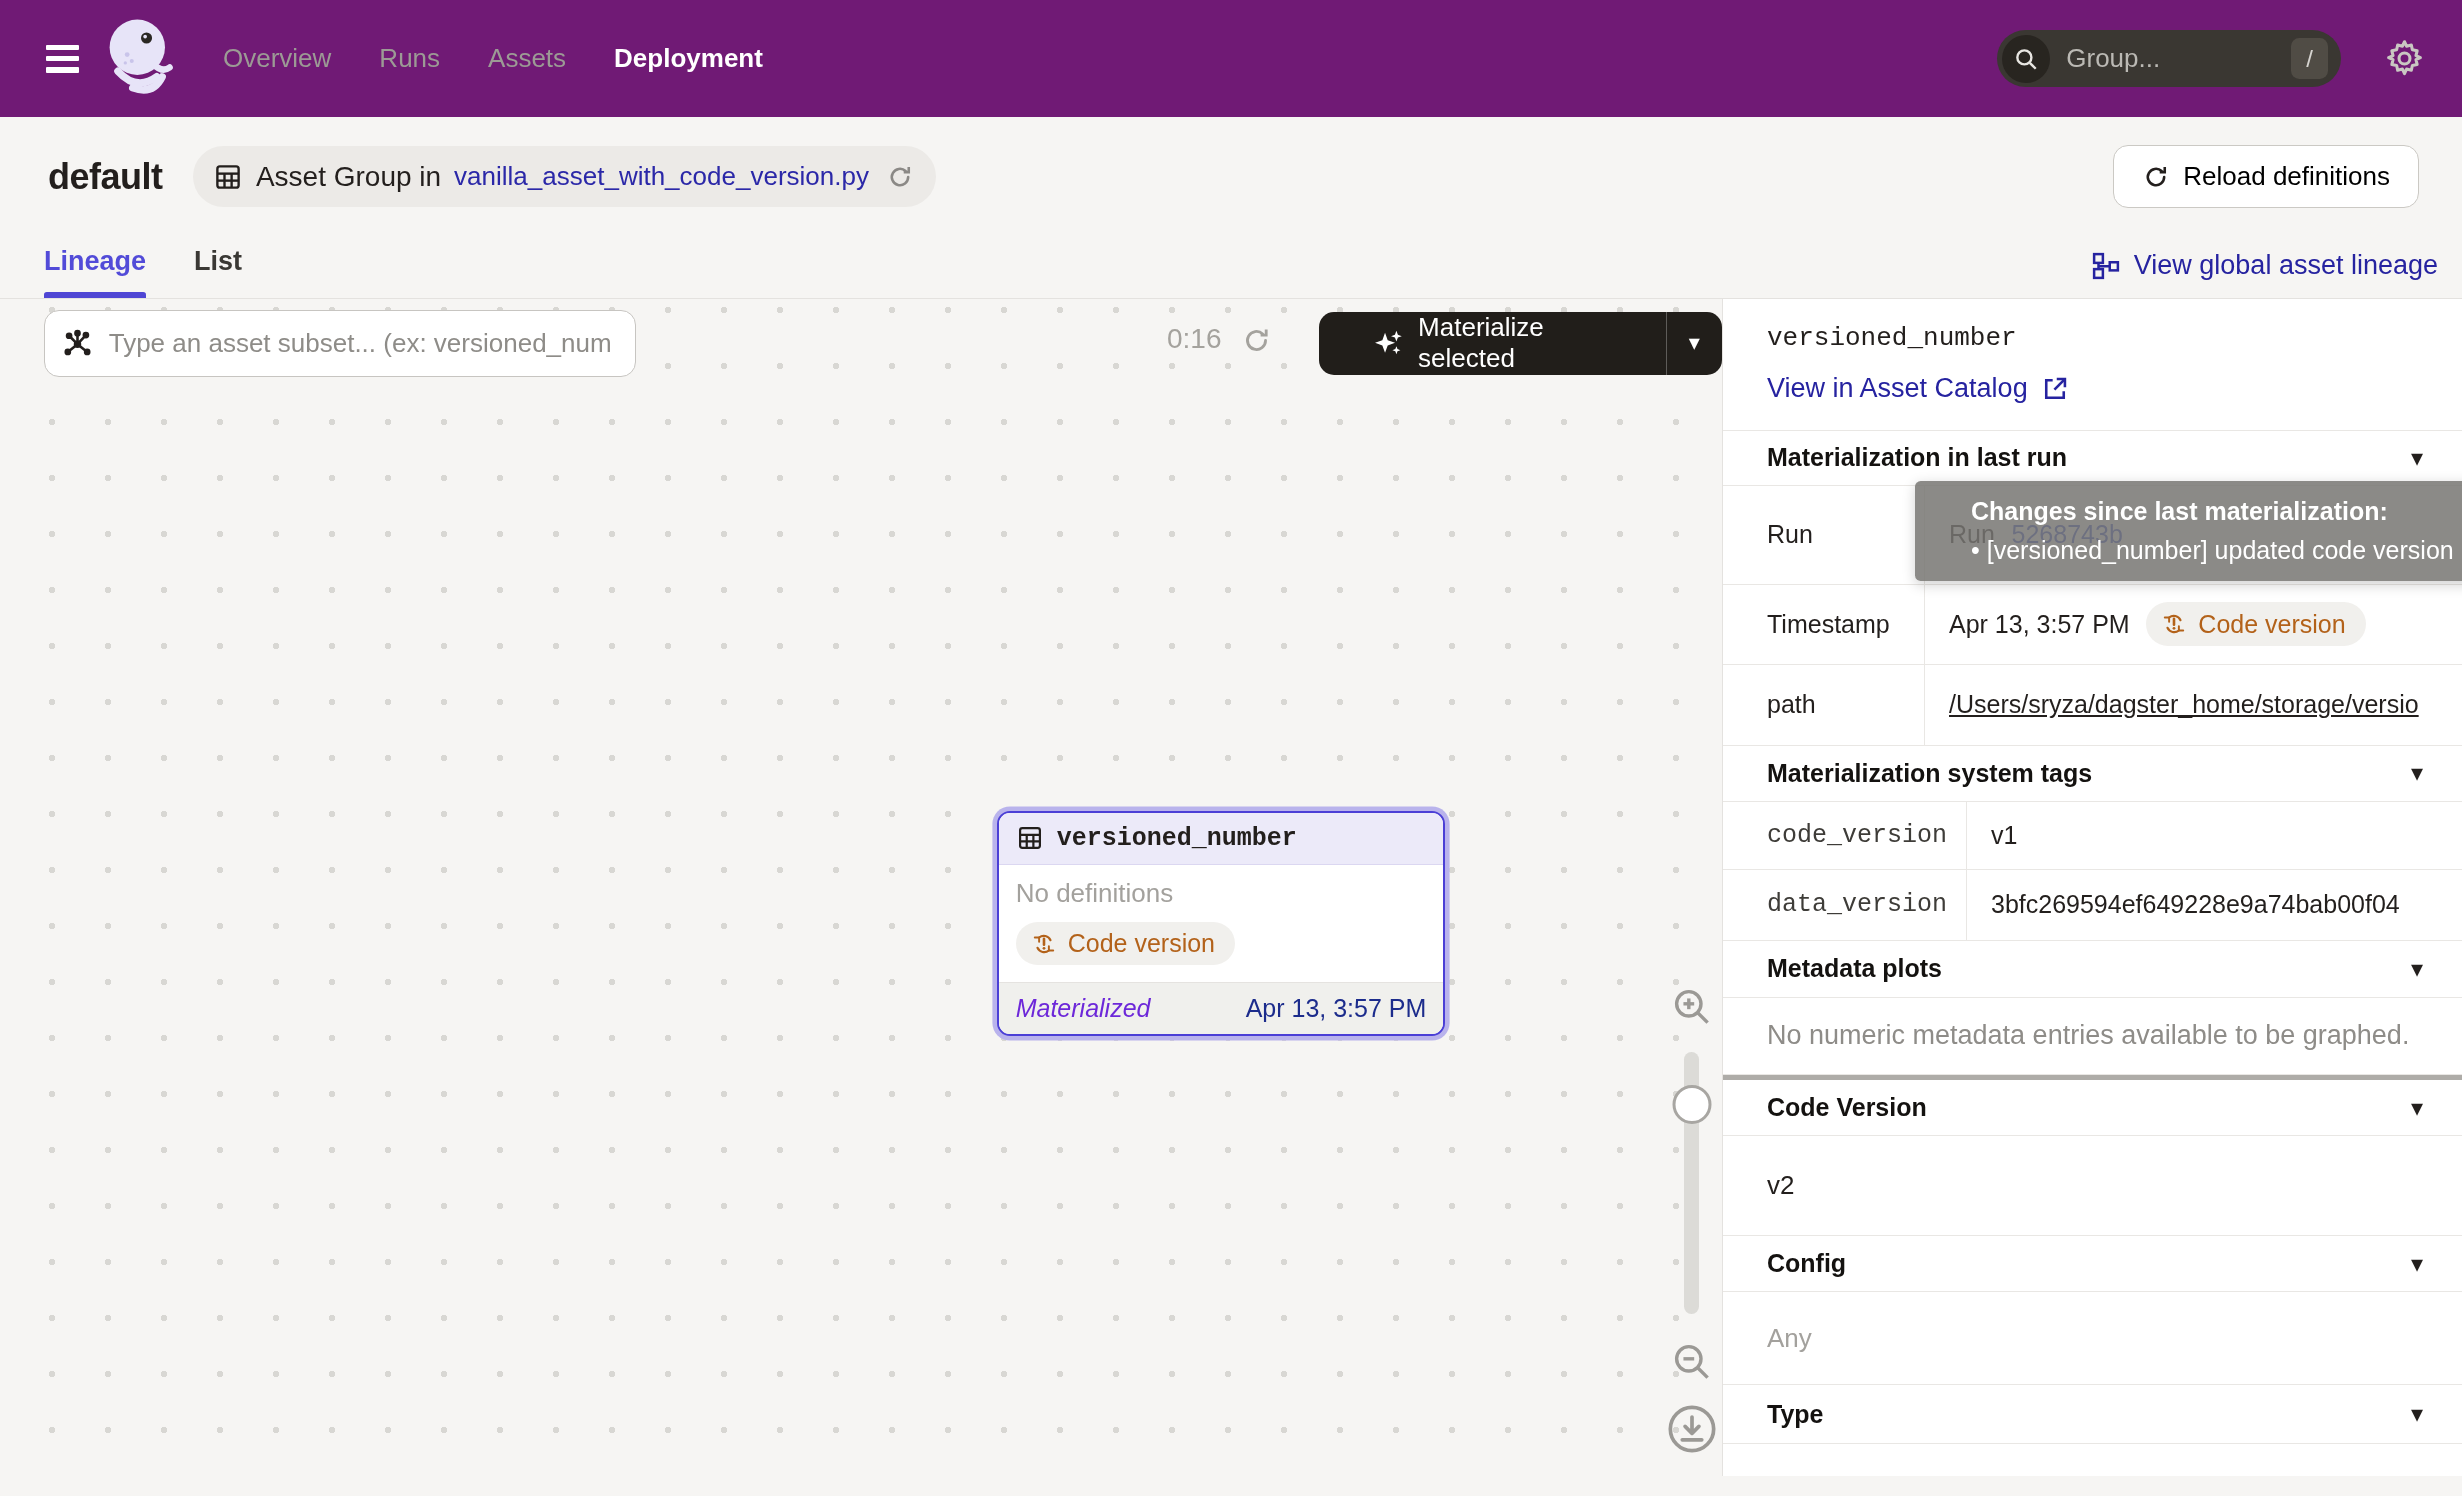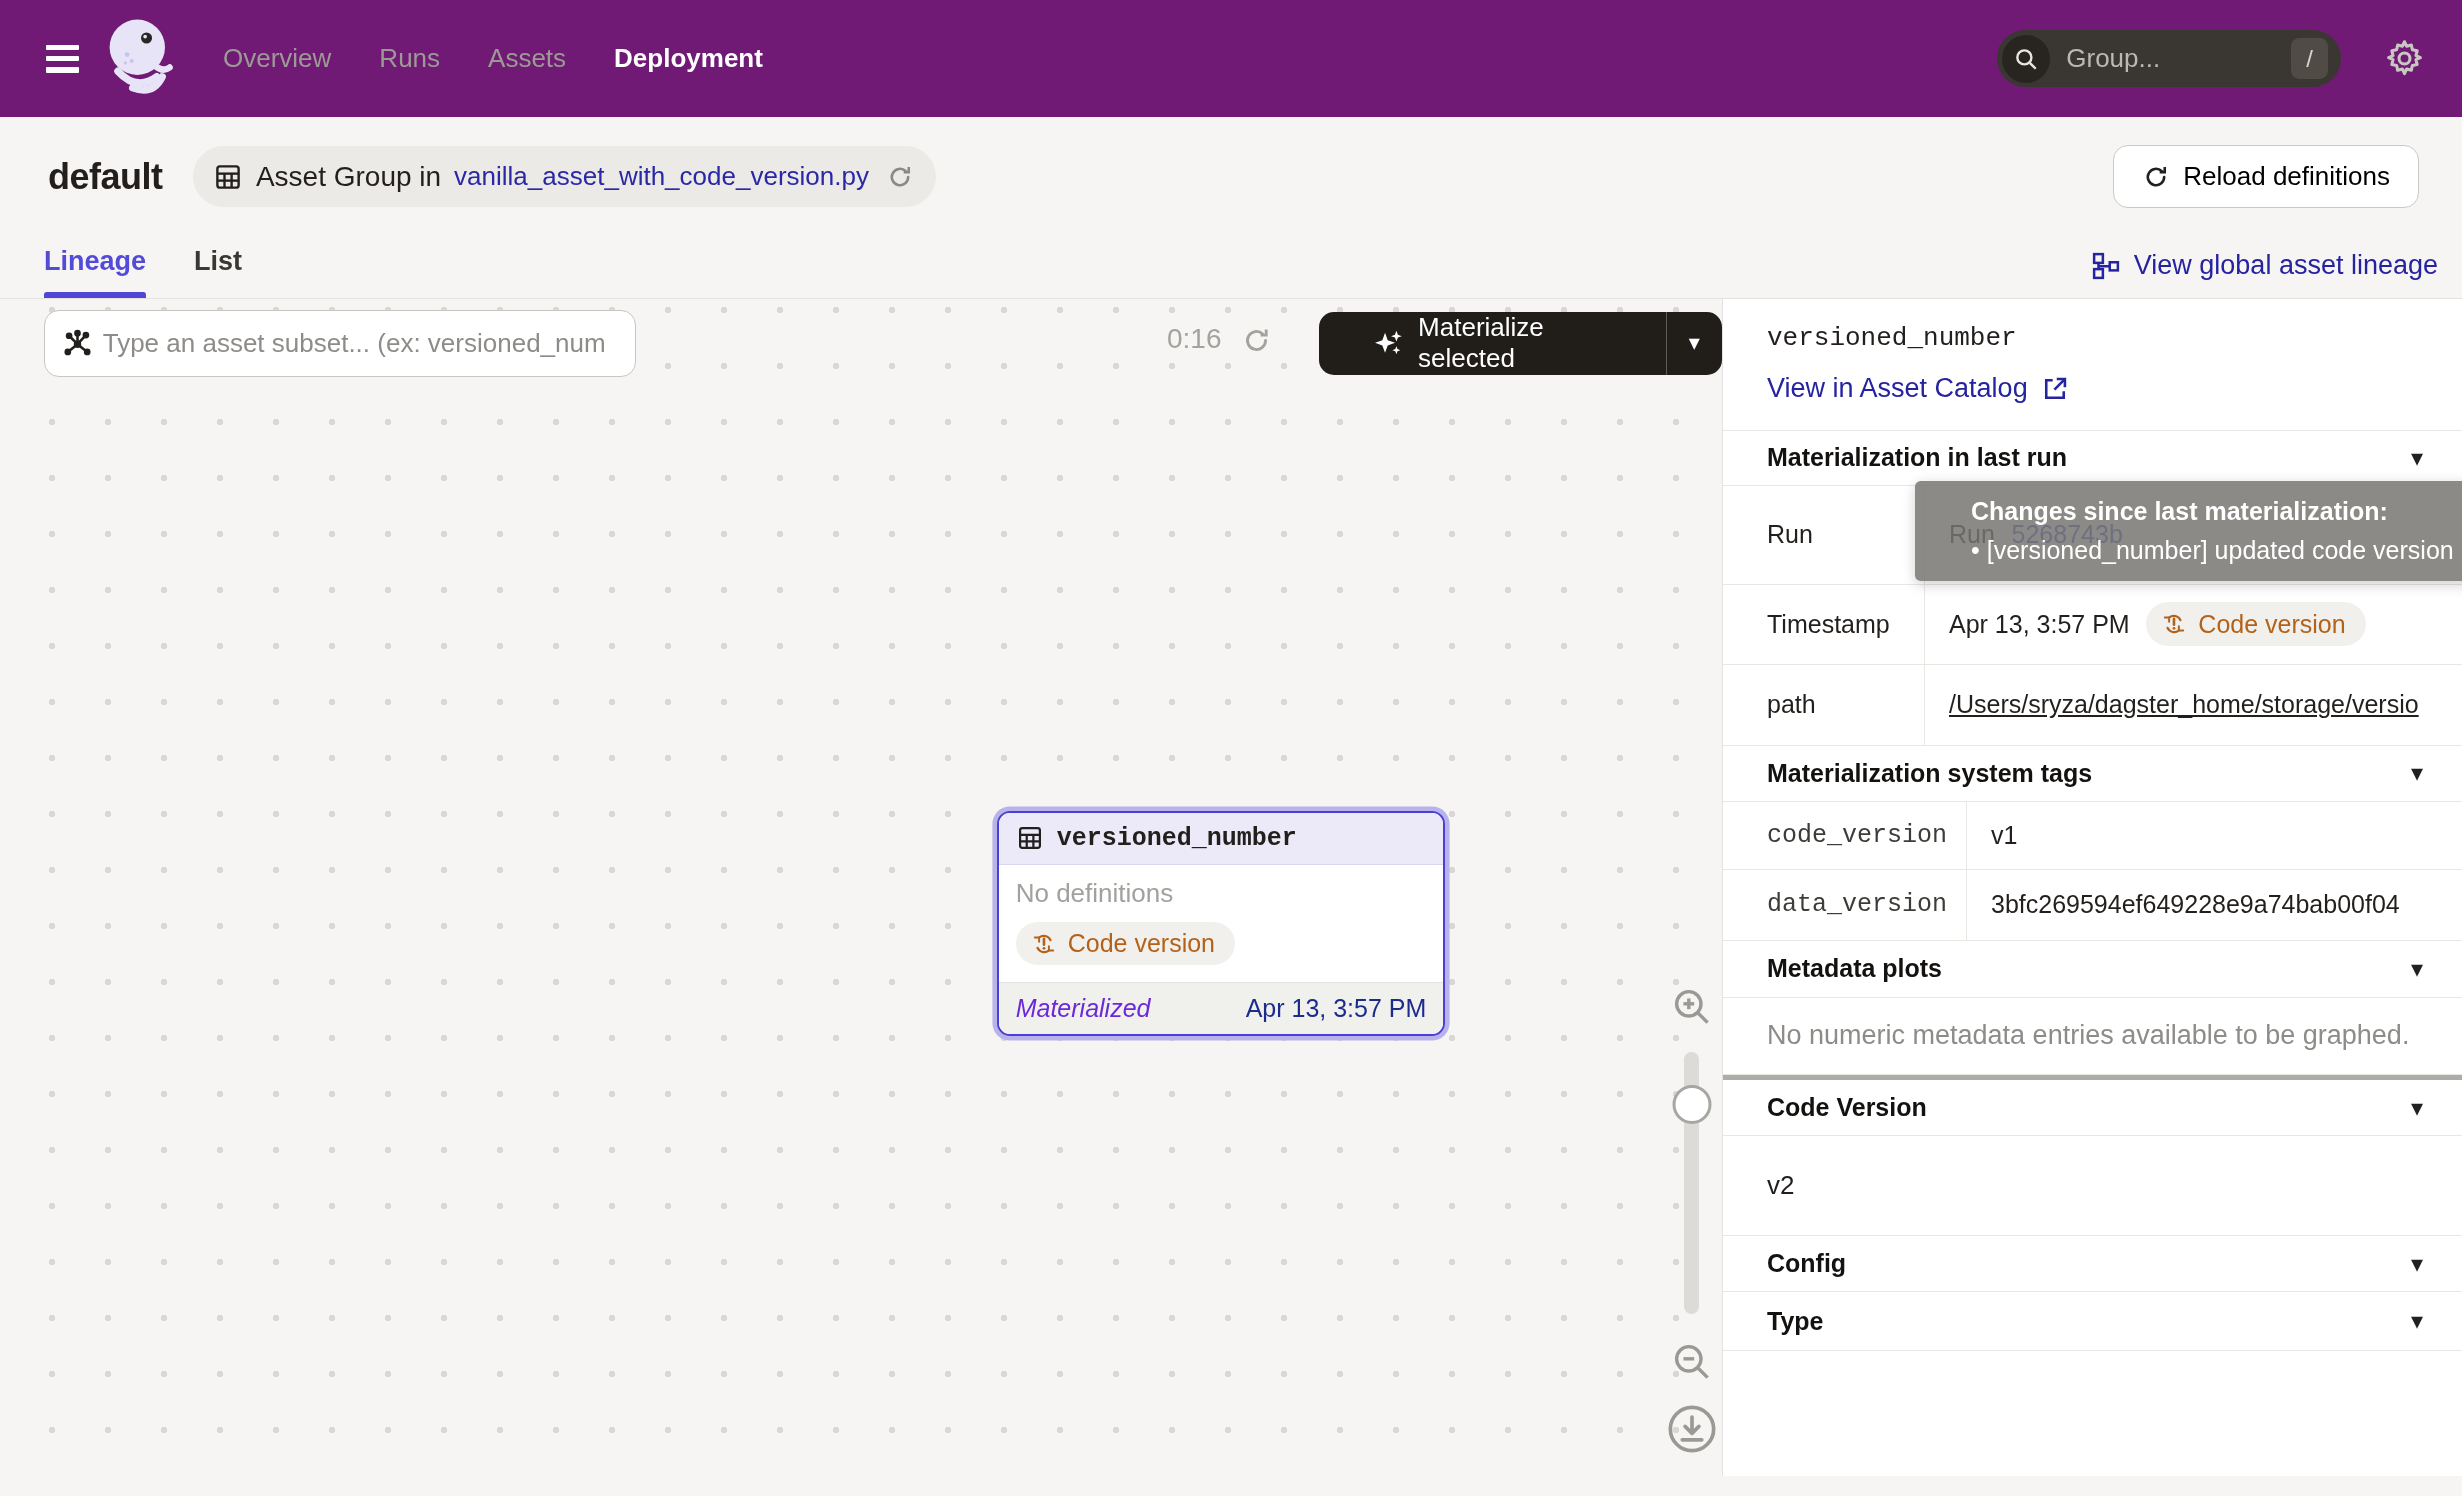--- a/index.html
+++ b/index.html
@@ -42,21 +42,21 @@
   .tabs-spacer { flex:1; }
   .global-lineage { display:flex; align-items:center; gap:13px; color:#2623A0; font-size:27px; cursor:pointer; padding-bottom:16.7px; }
   .global-lineage svg { width:30px; height:30px; }
 
   
   .content { position:relative; height:1177px; display:flex; }
   .canvas { position:relative; width:1722px; height:100%;
     background-image:radial-gradient(circle, #D8D7D3 3.3px, transparent 3.4px);
     background-size:56px 56px; background-position:24px 39px; overflow:hidden; }
 
-  .subset-input { position:absolute; left:44px; top:11px; width:592px; height:67px; background:#FFFFFF; border:1.9px solid #C7C5C1; border-radius:15px; display:flex; align-items:center; padding:0 16.7px; gap:10px; cursor:text; }
+  .subset-input { position:absolute; left:44px; top:11px; width:592px; height:67px; background:#FFFFFF; border:1.9px solid #C7C5C1; border-radius:15px; display:flex; align-items:center; padding:0 16.7px; gap:16px; cursor:text; }
   .subset-input svg { width:31px; height:31px; flex:0 0 auto; color:#231F1D; }
   .subset-placeholder { color:#8E8C88; font-size:26px; white-space:nowrap; overflow:hidden; }
 
   .timer { position:absolute; left:1167px; top:24px; font-size:28px; color:#A4A29D; }
   .timer-refresh { position:absolute; left:1241px; top:26px; width:31px; height:31px; color:#A4A29D; cursor:pointer; }
 
   .materialize-btn { position:absolute; left:1319px; top:13px; height:63px; background:#211E1A; border-radius:15px; display:flex; align-items:stretch; color:#FFFFFF; cursor:pointer; }
   .mat-main { display:flex; align-items:center; gap:13px; padding:0 24px 0 22px; font-size:26px;margin-left:32px; }
   .mat-sparkle { width:33px; height:33px; }
   .mat-divider { width:0.9px; background:rgba(255,255,255,0.28); }
@@ -378,20 +378,23 @@
       <span class="sec-caret">▾</span>
     </div>
     <div class="plain-block" style="height:100px">
       <span>v2</span>
     </div>
 
     <div class="sec-header" style="height:56px">
       <span class="sec-title">Config</span>
       <span class="sec-caret">▾</span>
     </div>
+    <div class="plain-block muted" style="height:93px">
+      <span>Any</span>
+    </div>
 
     <div class="sec-header" style="height:59px">
       <span class="sec-title">Type</span>
       <span class="sec-caret">▾</span>
     </div>
 
     <div class="tooltip">
       <div class="tt-title">Changes since last materialization:</div>
       <div class="tt-item"><span>•</span> <span>[versioned_number] updated code version</span></div>
     </div>

